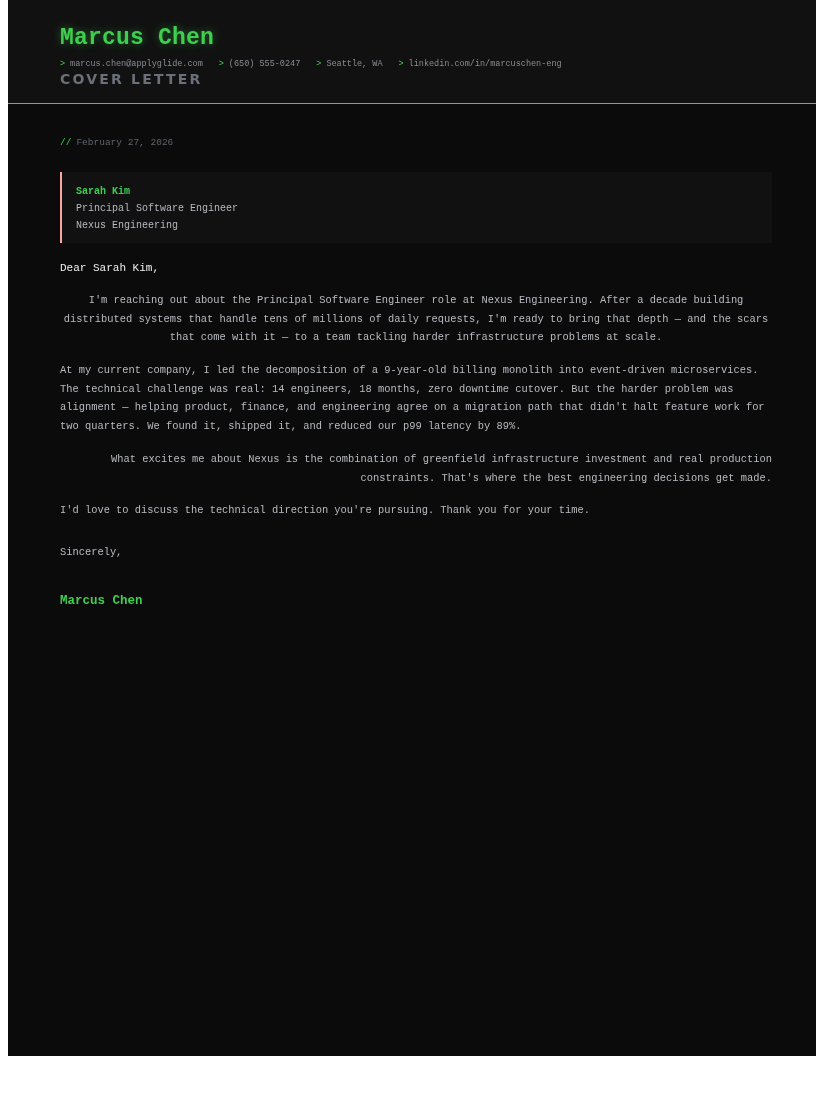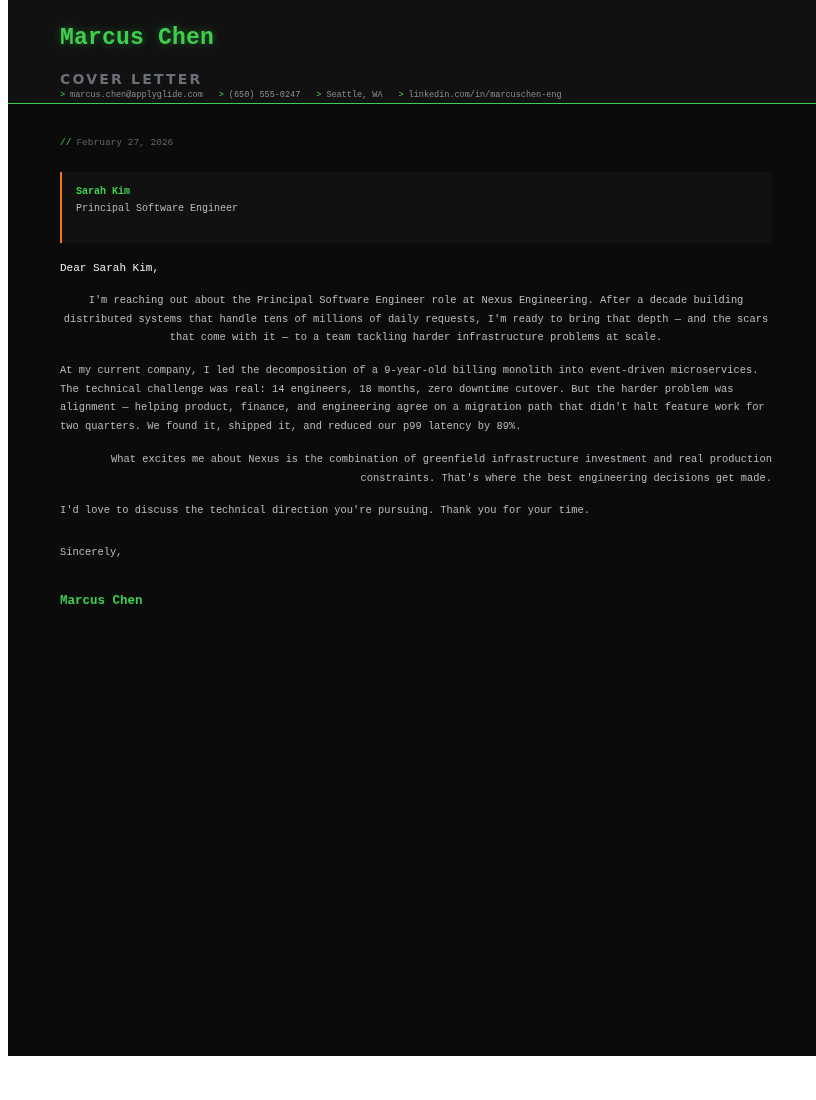--- a/index.html
+++ b/index.html
@@ -1,25 +1,25 @@
 <!DOCTYPE html>
 <html><head>
 <meta charset="utf-8">
 <style>
   html, body { margin: 0; padding: 0; background: #ffffff; }
   body { width: 816px; height: 1100px; position: relative; font-family: "Liberation Mono", "DejaVu Sans Mono", monospace; }
   .page { width: 816px; height: 1056px; background: #0b0b0b; position: absolute; top: 0; left: 0; margin-left: 8px; }
   .header { background: #111111; height: 104px; border-bottom: 1px solid #3ecf4f; box-sizing: border-box; padding: 0 52px; position: relative; }
   .name { position: absolute; left: 52px; top: 25px; font-size: 23px; font-weight: bold; color: #3ecf4f; text-shadow: 0 0 8px rgba(62,207,79,0.45); letter-spacing: 0.2px; }
   .subtitle { position: absolute; left: 52px; top: 71px; font-size: 14px; letter-spacing: 2.2px; color: #6b6f78; font-weight: bold; font-family: "DejaVu Sans", sans-serif; }
-  .contacts { position: absolute; left: 52px; top: 90px; display: flex; gap: 16px; font-size: 8.5px; color: #8a8d94; white-space: nowrap; }
+  .contacts { position: absolute; left: 52px; top: 59px; display: flex; gap: 16px; font-size: 8.5px; color: #8a8d94; white-space: nowrap; }
   .contact .arrow { color: #3ecf4f; margin-right: 5px; }
   .date { position: absolute; left: 52px; top: 137px; font-size: 9.5px; color: #5f636b; }
   .date .slash { color: #3ecf4f; margin-right: 5px; }
-  .recipient { position: absolute; left: 52px; top: 172px; width: 712px; height: 71px; background: #111111; border-left: 2px solid #f97316; box-sizing: border-box; padding-left: 14px; padding-top: 11px; font-size: 10px; line-height: 17px; }
+  .recipient { position: absolute; left: 52px; top: 172px; width: 712px; height: 71px; background: #111111; border-left: 2px solid #fca5a5; box-sizing: border-box; padding-left: 14px; padding-top: 11px; font-size: 10px; line-height: 17px; }
   .recipient .r-name { color: #3ecf4f; font-weight: bold; }
   .recipient .r-line { color: #b6b9bf; }
   .salutation { position: absolute; left: 52px; top: 262px; font-size: 11px; font-weight: normal; color: #f0f0f0; }
   .body-text { position: absolute; left: 52px; width: 712px; font-size: 10.4px; line-height: 18.5px; color: #b8bbc1; margin: 0; }
   .p1 { top: 291px; text-align: center; }
   .p2 { top: 361px; }
   .p3 { top: 450px; text-align: right; }
   .p4 { top: 501px; }
   .closing { position: absolute; left: 52px; top: 546px; font-size: 10.4px; color: #b8bbc1; }
   .signature { position: absolute; left: 52px; top: 594px; font-size: 12.5px; font-weight: bold; color: #3ecf4f; }
@@ -37,20 +37,21 @@
       <span class="contact"><span class="arrow">&gt;</span><span>Seattle, WA</span></span>
       <span class="contact"><span class="arrow">&gt;</span><span>linkedin.com/in/marcuschen-eng</span></span>
     </div>
   </div>
 
   <div class="date"><span class="slash">//</span><span>February 27, 2026</span></div>
 
   <div class="recipient">
     <div class="r-name">Sarah Kim</div>
     <div class="r-line">Principal Software Engineer</div>
+    <div class="r-line">Nexus Engineering</div>
   </div>
 
   <div class="salutation">Dear Sarah Kim,</div>
 
   <p class="body-text p1">I'm reaching out about the Principal Software Engineer role at Nexus Engineering. After a decade building distributed systems that handle tens of millions of daily requests, I'm ready to bring that depth — and the scars that come with it — to a team tackling harder infrastructure problems at scale.</p>
   <p class="body-text p2">At my current company, I led the decomposition of a 9-year-old billing monolith into event-driven microservices. The technical challenge was real: 14 engineers, 18 months, zero downtime cutover. But the harder problem was alignment — helping product, finance, and engineering agree on a migration path that didn't halt feature work for two quarters. We found it, shipped it, and reduced our p99 latency by 89%.</p>
   <p class="body-text p3">What excites me about Nexus is the combination of greenfield infrastructure investment and real production constraints. That's where the best engineering decisions get made.</p>
   <p class="body-text p4">I'd love to discuss the technical direction you're pursuing. Thank you for your time.</p>
 
   <div class="closing">Sincerely,</div>

